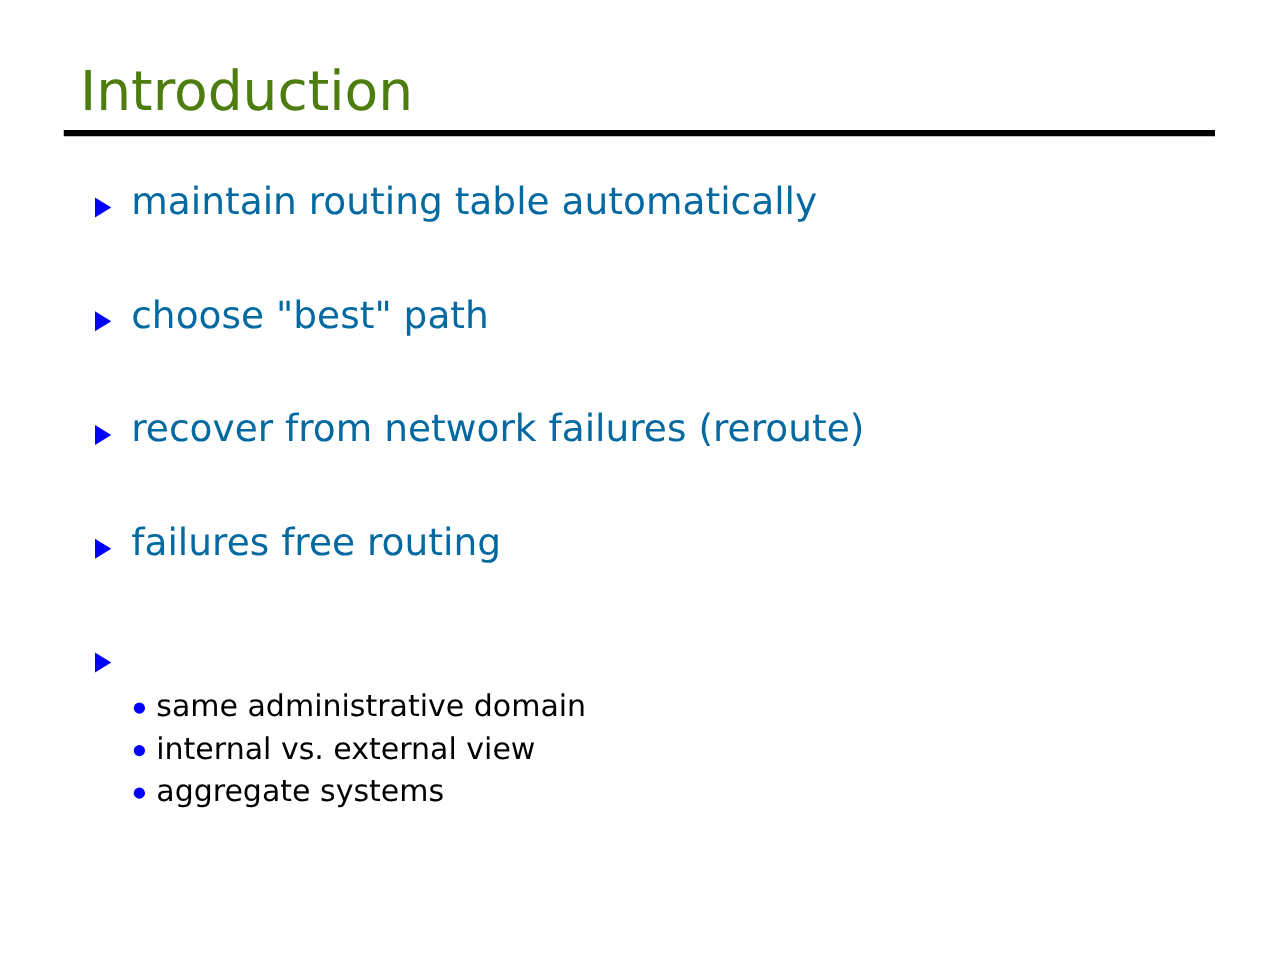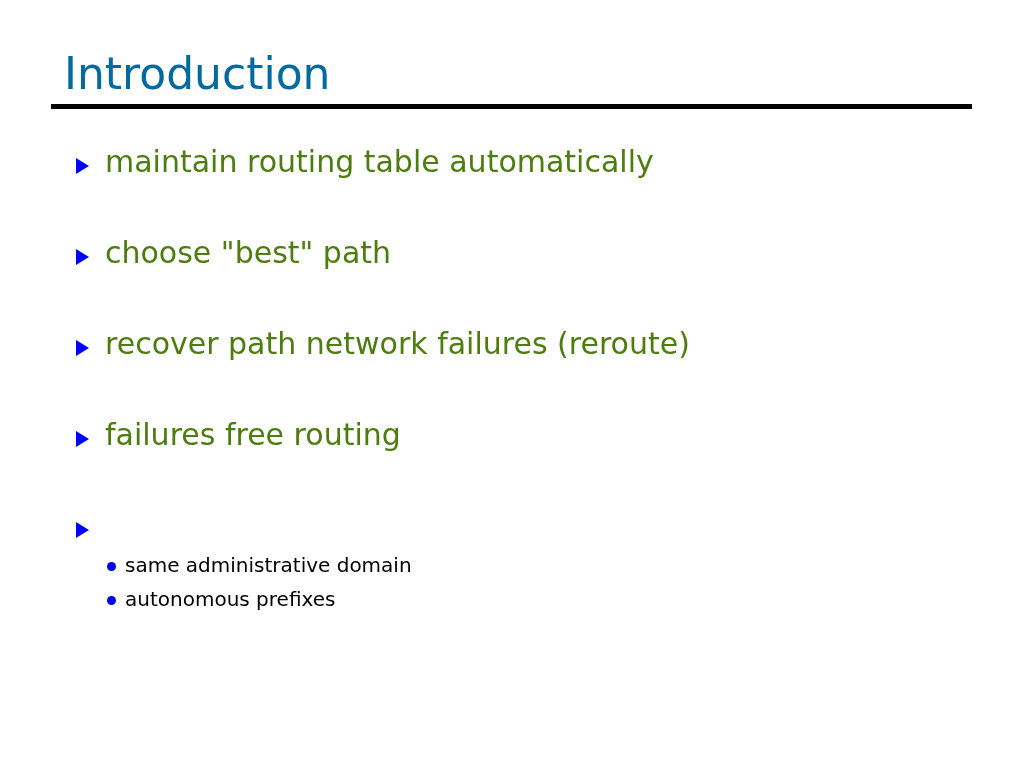--- a/index.html
+++ b/index.html
@@ -28,21 +28,21 @@
   #title-block {
     position: absolute;
     left: 51px;
     top: 46px;
     width: 921px;
   }
   #slide-title {
     font-size: 44px;
     line-height: 56px;
     font-weight: normal;
-    color: #0369a1;
+    color: #4d7c0f;
     margin: 0;
     padding-left: 13px;
     letter-spacing: 0px;
     white-space: nowrap;
   }
   #title-rule {
     position: absolute;
     left: 51px;
     top: 104px;
     width: 921px;
@@ -74,21 +74,21 @@
     border-top: 8px solid transparent;
     border-bottom: 8px solid transparent;
     border-left: 13px solid #0000ff;
   }
   .bullet-row .bullet-text {
     position: absolute;
     left: 41px;
     top: 0px;
     font-size: 30px;
     line-height: 44px;
-    color: #4d7c0f;
+    color: #0369a1;
     white-space: nowrap;
   }
 
   
   .sub-list {
     position: absolute;
     left: 0;
     top: 46px;
     list-style: none;
     margin: 0;
@@ -105,21 +105,21 @@
     top: 12px;
     width: 9px;
     height: 9px;
     border-radius: 50%;
     background: #0000ff;
   }
   .sub-row .sub-text {
     position: absolute;
     left: 61px;
     top: -2px;
-    font-size: 20px;
+    font-size: 24px;
     line-height: 34px;
     color: #000000;
     white-space: nowrap;
   }
 </style>
 </head>
 <body>
 
 <div id="slide">
 
@@ -135,38 +135,42 @@
       <span class="bullet-text">maintain routing table automatically</span>
     </li>
 
     <li class="bullet-row">
       <span class="bullet-marker"></span>
       <span class="bullet-text">choose "best" path</span>
     </li>
 
     <li class="bullet-row">
       <span class="bullet-marker"></span>
-      <span class="bullet-text">recover path network failures (reroute)</span>
+      <span class="bullet-text">recover from network failures (reroute)</span>
     </li>
 
     <li class="bullet-row">
       <span class="bullet-marker"></span>
       <span class="bullet-text">failures free routing</span>
     </li>
 
     <li class="bullet-row">
       <span class="bullet-marker"></span>
 
       <ul class="sub-list">
         <li class="sub-row">
           <span class="sub-marker"></span>
           <span class="sub-text">same administrative domain</span>
         </li>
         <li class="sub-row">
           <span class="sub-marker"></span>
-          <span class="sub-text">autonomous prefixes</span>
+          <span class="sub-text">internal vs. external view</span>
+        </li>
+        <li class="sub-row">
+          <span class="sub-marker"></span>
+          <span class="sub-text">aggregate systems</span>
         </li>
       </ul>
     </li>
 
   </ul>
 
 </div>
 
 </body></html>

